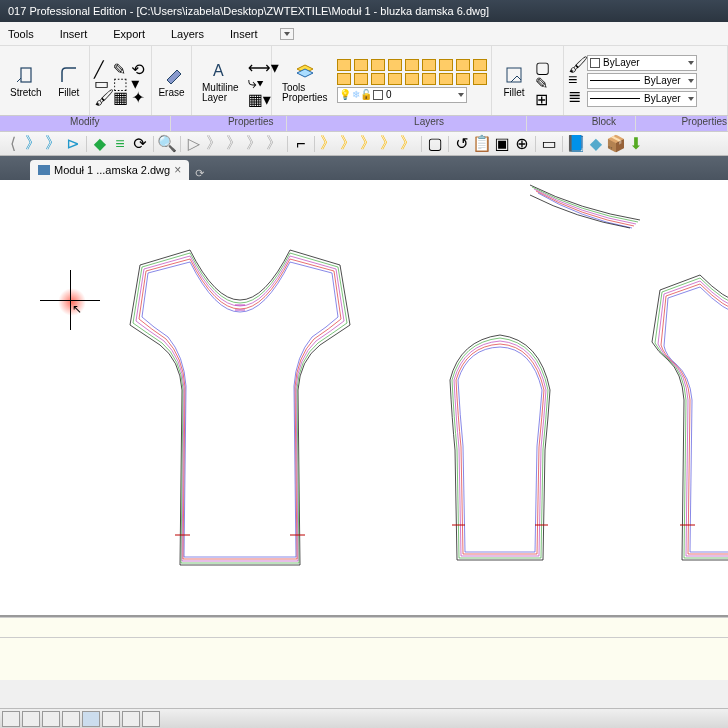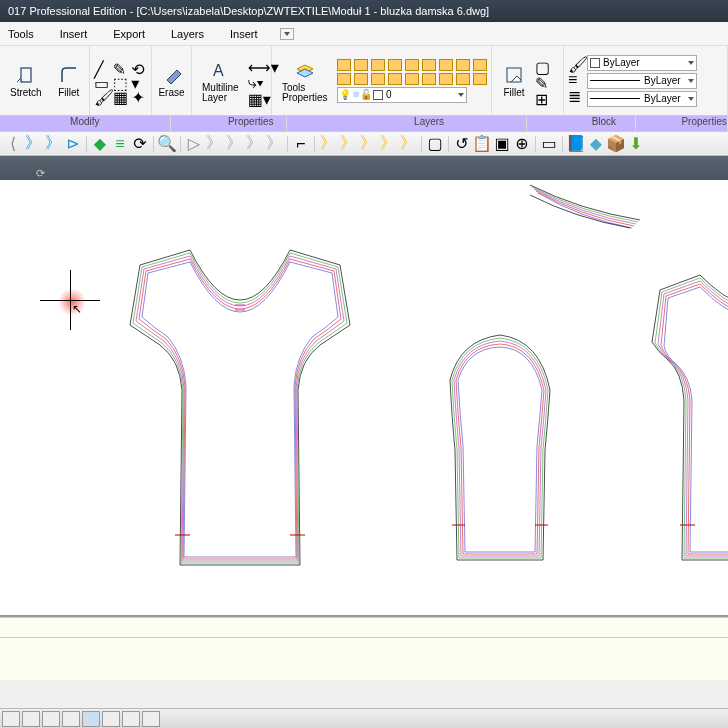--- a/index.html
+++ b/index.html
@@ -275,20 +275,25 @@
   <span class="tb-sep"></span>
   <span class="tb-btn">▭</span>
   <span class="tb-sep"></span>
   <span class="tb-btn" style="color:#38b">📘</span>
   <span class="tb-btn" style="color:#5ac">◆</span>
   <span class="tb-btn" style="color:#c94">📦</span>
   <span class="tb-btn" style="color:#5a2">⬇</span>
 </div>
 
 <div class="tabs">
+  <div class="tab">
+    <span class="tab-icon"></span>
+    <span>Moduł 1 ...amska 2.dwg</span>
+    <span class="tab-close">×</span>
+  </div>
   <span style="color:#ccc;margin-left:6px;font-size:11px">⟳</span>
 </div>
 
 <div class="canvas">
   <div class="click-dot"></div>
   <div class="crosshair-h"></div>
   <div class="crosshair-v"></div>
   <div class="cursor-arrow">↖</div>
 
   <svg class="garment" style="position:absolute;left:120px;top:55px" width="240" height="340">

